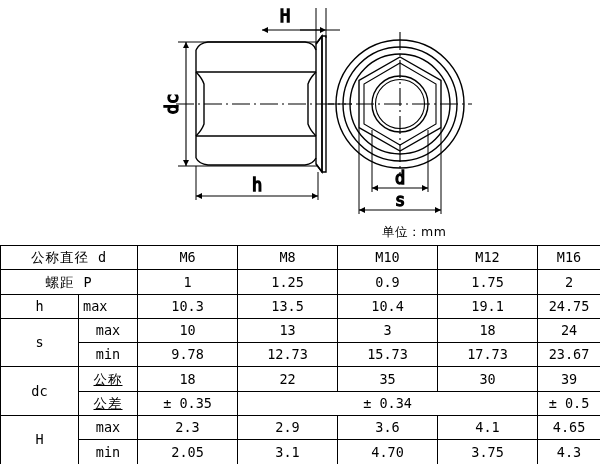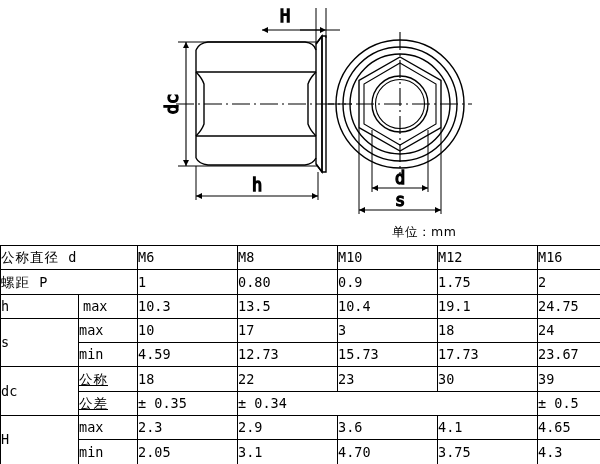--- a/index.html
+++ b/index.html
@@ -25,21 +25,21 @@
     position: absolute;
     left: 0; top: 0;
     width: 600px;
     height: 246px;
   }
   .drawing-area svg {
     display: block;
   }
   .unit-label {
     position: absolute;
-    left: 392px;
+    left: 382px;
     top: 224px;
     font-size: 12.5px;
     font-family: "DejaVu Sans", "Liberation Sans", sans-serif;
     letter-spacing: 0.5px;
     white-space: nowrap;
   }
   .table-wrap {
     position: absolute;
     left: 0;
     top: 245px;
@@ -47,21 +47,21 @@
     height: 219px;
   }
   table.spec {
     border-collapse: collapse;
     width: 600px;
     height: 219px;
     table-layout: fixed;
   }
   table.spec td {
     border: 1px solid #000000;
-    text-align: left;
+    text-align: center;
     vertical-align: middle;
     font-family: "DejaVu Sans Mono", "Liberation Mono", monospace;
     font-size: 13.5px;
     padding: 0;
     line-height: 1.1;
     white-space: nowrap;
   }
   table.spec tr { height: 24.3px; }
   td.cjk {
     font-family: "DejaVu Sans", "Liberation Sans", sans-serif;
@@ -217,61 +217,61 @@
           <td class="hdr">M6</td>
           <td class="hdr">M8</td>
           <td class="hdr">M10</td>
           <td class="hdr">M12</td>
           <td class="hdr">M16</td>
         </tr>
 
         <tr>
           <td class="cjk" colspan="2">螺距 P</td>
           <td>1</td>
-          <td>0.80</td>
+          <td>1.25</td>
           <td>0.9</td>
           <td>1.75</td>
           <td>2</td>
         </tr>
 
         <tr>
           <td class="rowlabel noborder-right">h</td>
           <td class="sublabel noborder-left" style="text-align:left;padding-left:4px">max</td>
           <td>10.3</td>
           <td>13.5</td>
           <td>10.4</td>
           <td>19.1</td>
           <td>24.75</td>
         </tr>
 
         <tr>
           <td class="rowlabel" rowspan="2">s</td>
           <td class="sublabel">max</td>
           <td>10</td>
-          <td>17</td>
+          <td>13</td>
           <td>3</td>
           <td>18</td>
           <td>24</td>
         </tr>
 
         <tr>
           <td class="sublabel">min</td>
-          <td>4.59</td>
+          <td>9.78</td>
           <td>12.73</td>
           <td>15.73</td>
           <td>17.73</td>
           <td>23.67</td>
         </tr>
 
         <tr>
           <td class="rowlabel" rowspan="2">dc</td>
           <td class="sublabel-cjk">公称</td>
           <td>18</td>
           <td>22</td>
-          <td>23</td>
+          <td>35</td>
           <td>30</td>
           <td>39</td>
         </tr>
 
         <tr>
           <td class="sublabel-cjk">公差</td>
           <td>± 0.35</td>
           <td colspan="3">± 0.34</td>
           <td>± 0.5</td>
         </tr>

